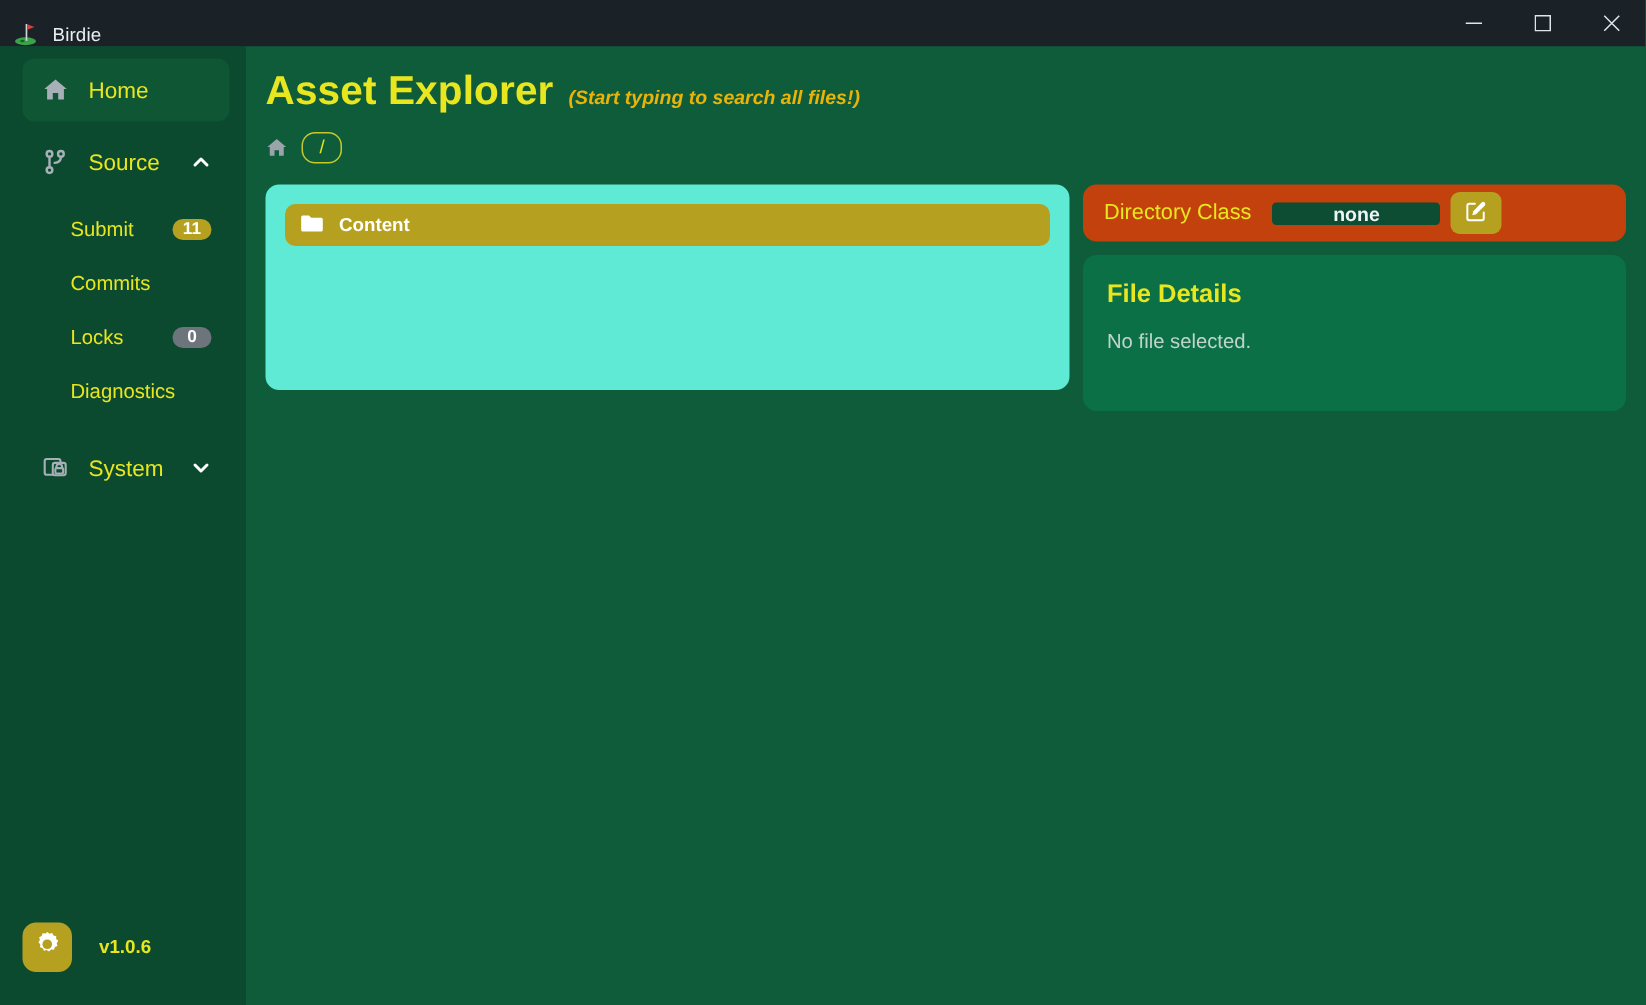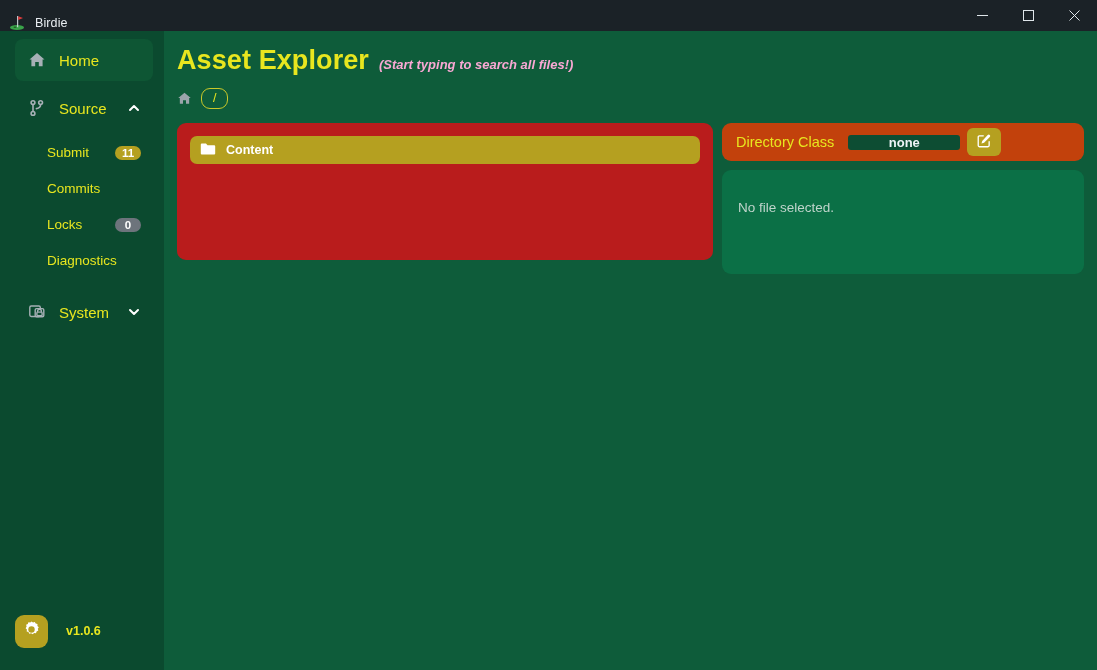--- a/index.html
+++ b/index.html
@@ -92,36 +92,36 @@
   .version { color: #e8e61f; font-size: 12.5px; font-weight: bold; }
 
   
   .main { flex: 1 1 auto; background: #0e5c3a; padding: 14px 13px 0 13px; position: relative; }
 
   .page-head { display: flex; align-items: baseline; gap: 10px; padding-left: 0px; }
   .page-title {
     color: #e8e61f; font-size: 27px; font-weight: bold; letter-spacing: .1px;
   }
   .page-hint {
-    color: #f9a8d4; font-size: 13px; font-style: italic; font-weight: bold;
+    color: #eab308; font-size: 13px; font-style: italic; font-weight: bold;
   }
 
   .crumbs { display: flex; align-items: center; gap: 8px; margin-top: 12px; }
   .crumb-home { width: 16px; height: 16px; color: #9aa5ab; display:flex; }
   .crumb-chip {
     border: 1px solid #c9c82a; border-radius: 9px;
     padding: 3px 11px; color: #e8e61f; font-size: 12.5px;
     line-height: 13px; cursor: pointer;
   }
 
   .cols { display: flex; gap: 9px; margin-top: 14px; align-items: flex-start; }
 
   .file-card {
     width: 536px; flex: 0 0 536px;
-    background: #b91c1c; border-radius: 9px;
+    background: #5eead4; border-radius: 9px;
     padding: 13px; min-height: 137px;
   }
   .folder-row {
     background: #b5a020; border-radius: 7px;
     height: 28px; display: flex; align-items: center;
     padding: 0 10px; gap: 10px; cursor: pointer;
   }
   .folder-ico { width: 16px; height: 16px; color: #ffffff; display: flex; }
   .folder-name { color: #ffffff; font-size: 12.5px; font-weight: bold; }
 
@@ -307,19 +307,20 @@
             <span>
               <svg width="16" height="16" viewBox="0 0 18 18" fill="none" stroke="currentColor" stroke-width="1.5" stroke-linecap="round" stroke-linejoin="round">
                 <path d="M8.2 3.2 H3.8 a1.3 1.3 0 0 0 -1.3 1.3 V14.2 a1.3 1.3 0 0 0 1.3 1.3 H13.5 a1.3 1.3 0 0 0 1.3 -1.3 V9.8"></path>
                 <path d="M13.2 2.3 a1.6 1.6 0 0 1 2.3 2.3 L9.1 11 L6.2 11.8 L7 8.9 Z" fill="currentColor" stroke="none"></path>
               </svg>
             </span>
           </button>
         </section>
 
         <section class="details-card">
+          <div class="details-title">File Details</div>
           <div class="details-empty">No file selected.</div>
         </section>
 
       </div>
     </div>
   </main>
 </div>
 
 </body></html>

